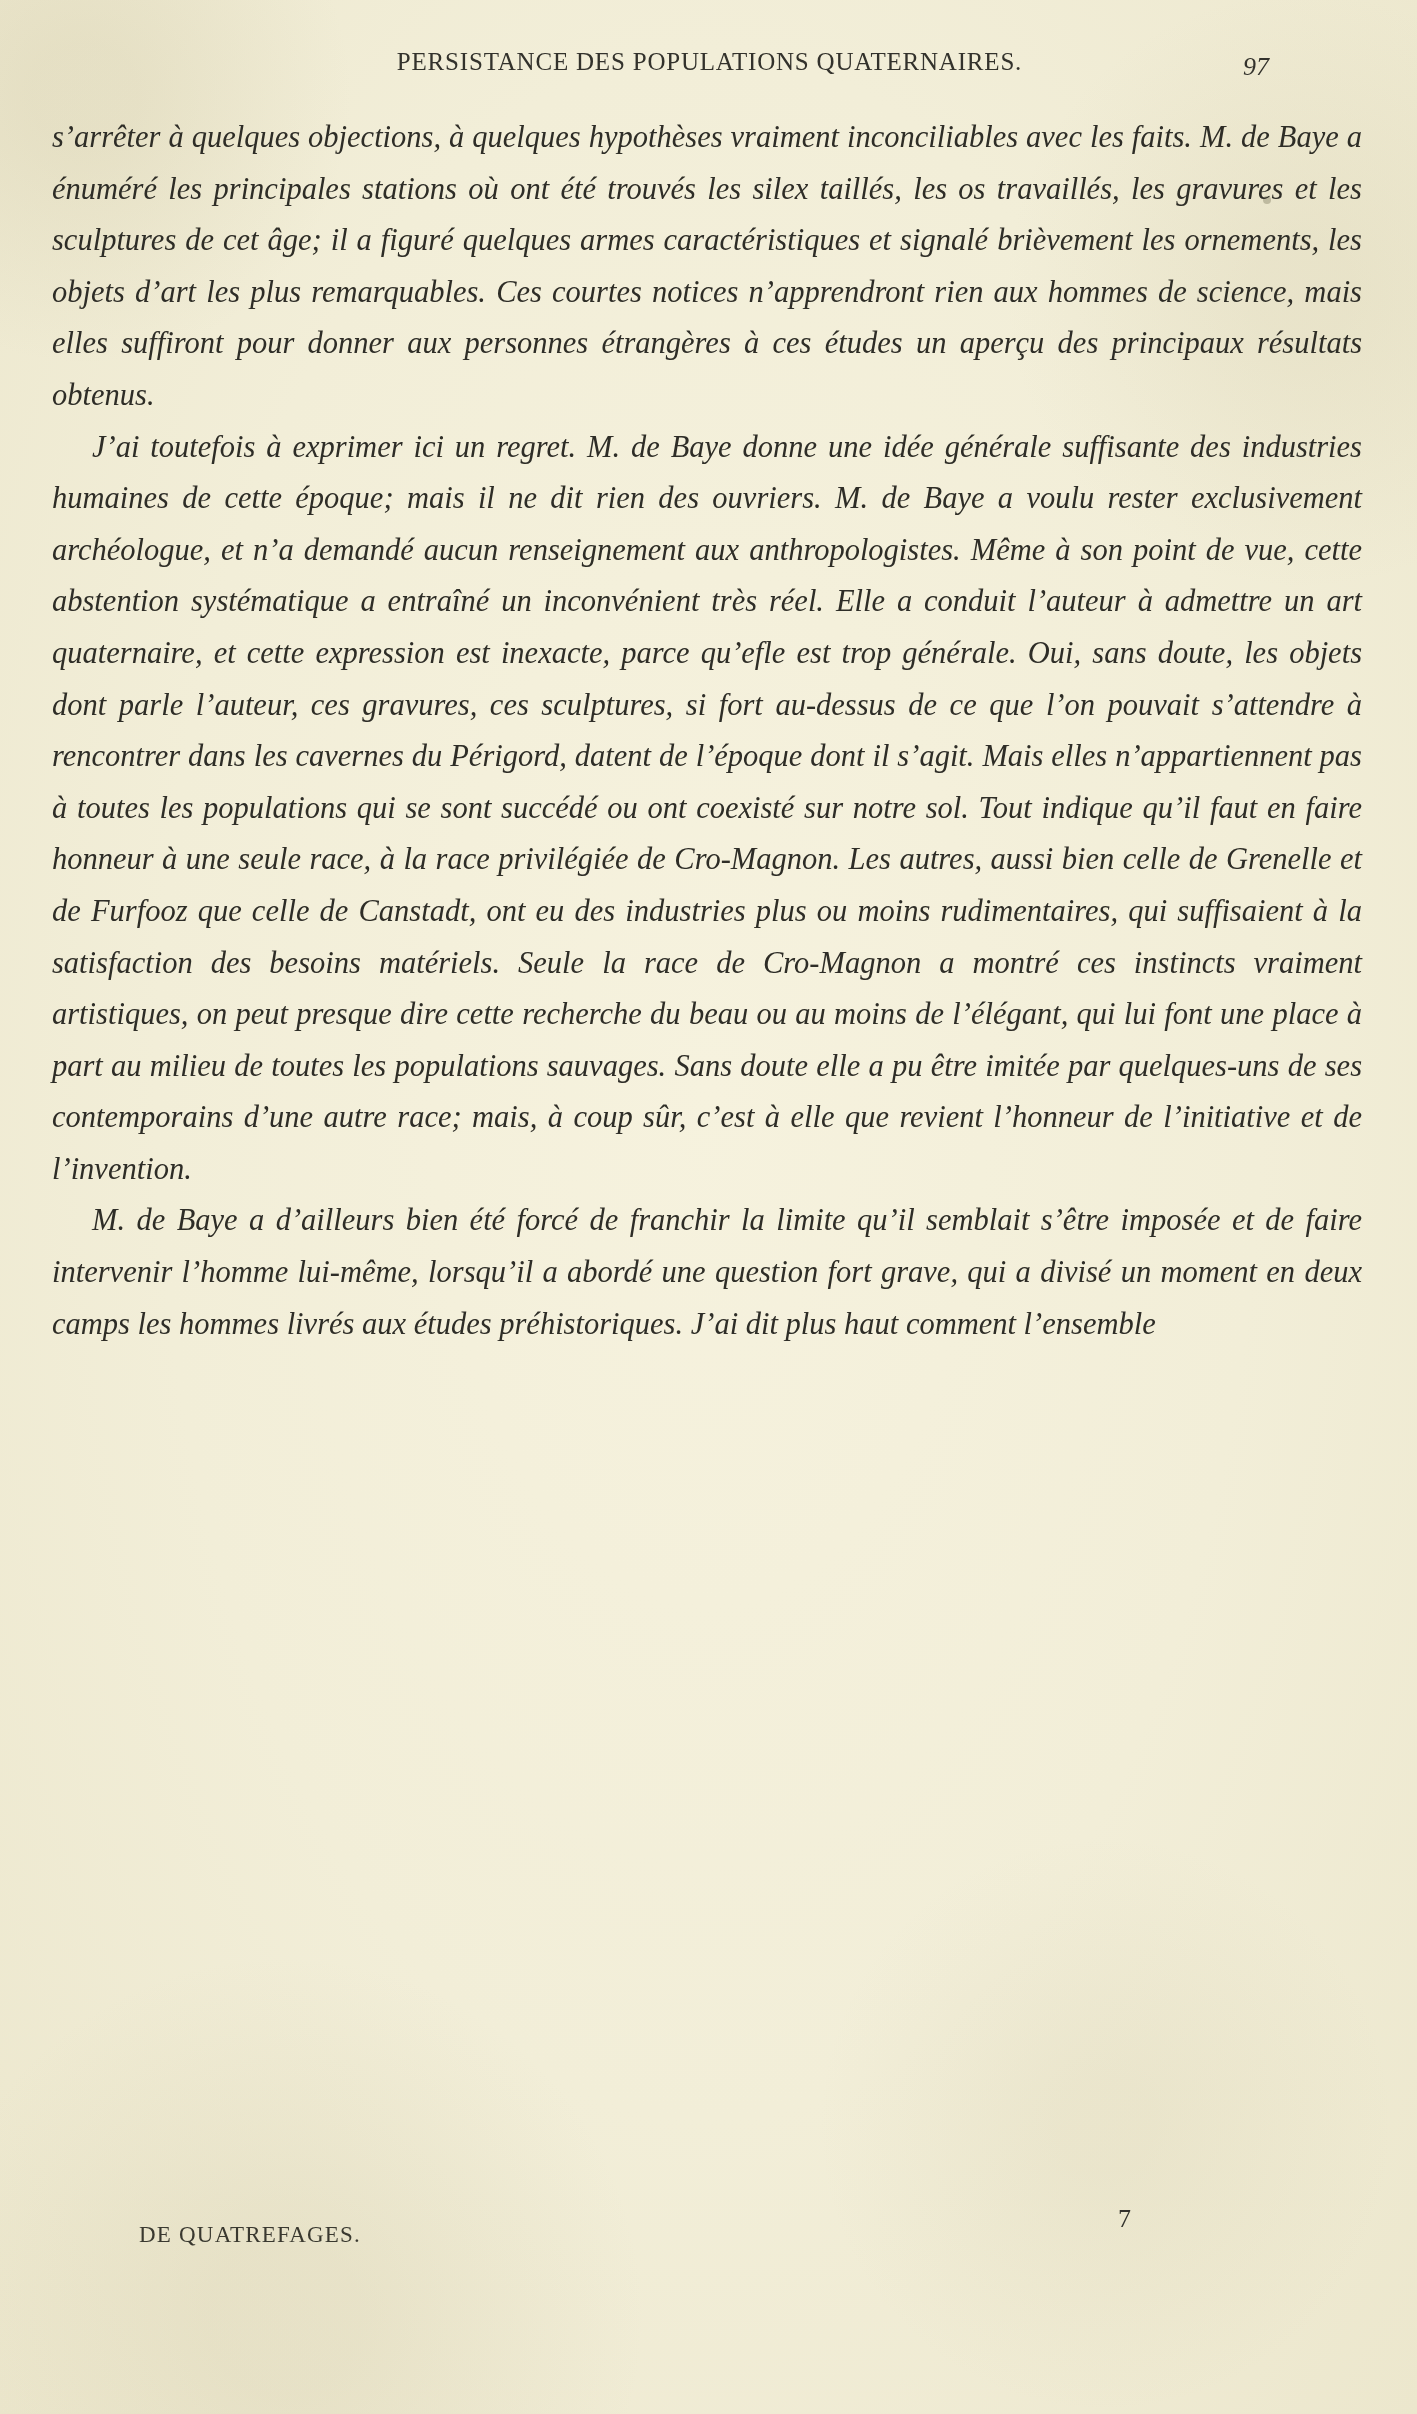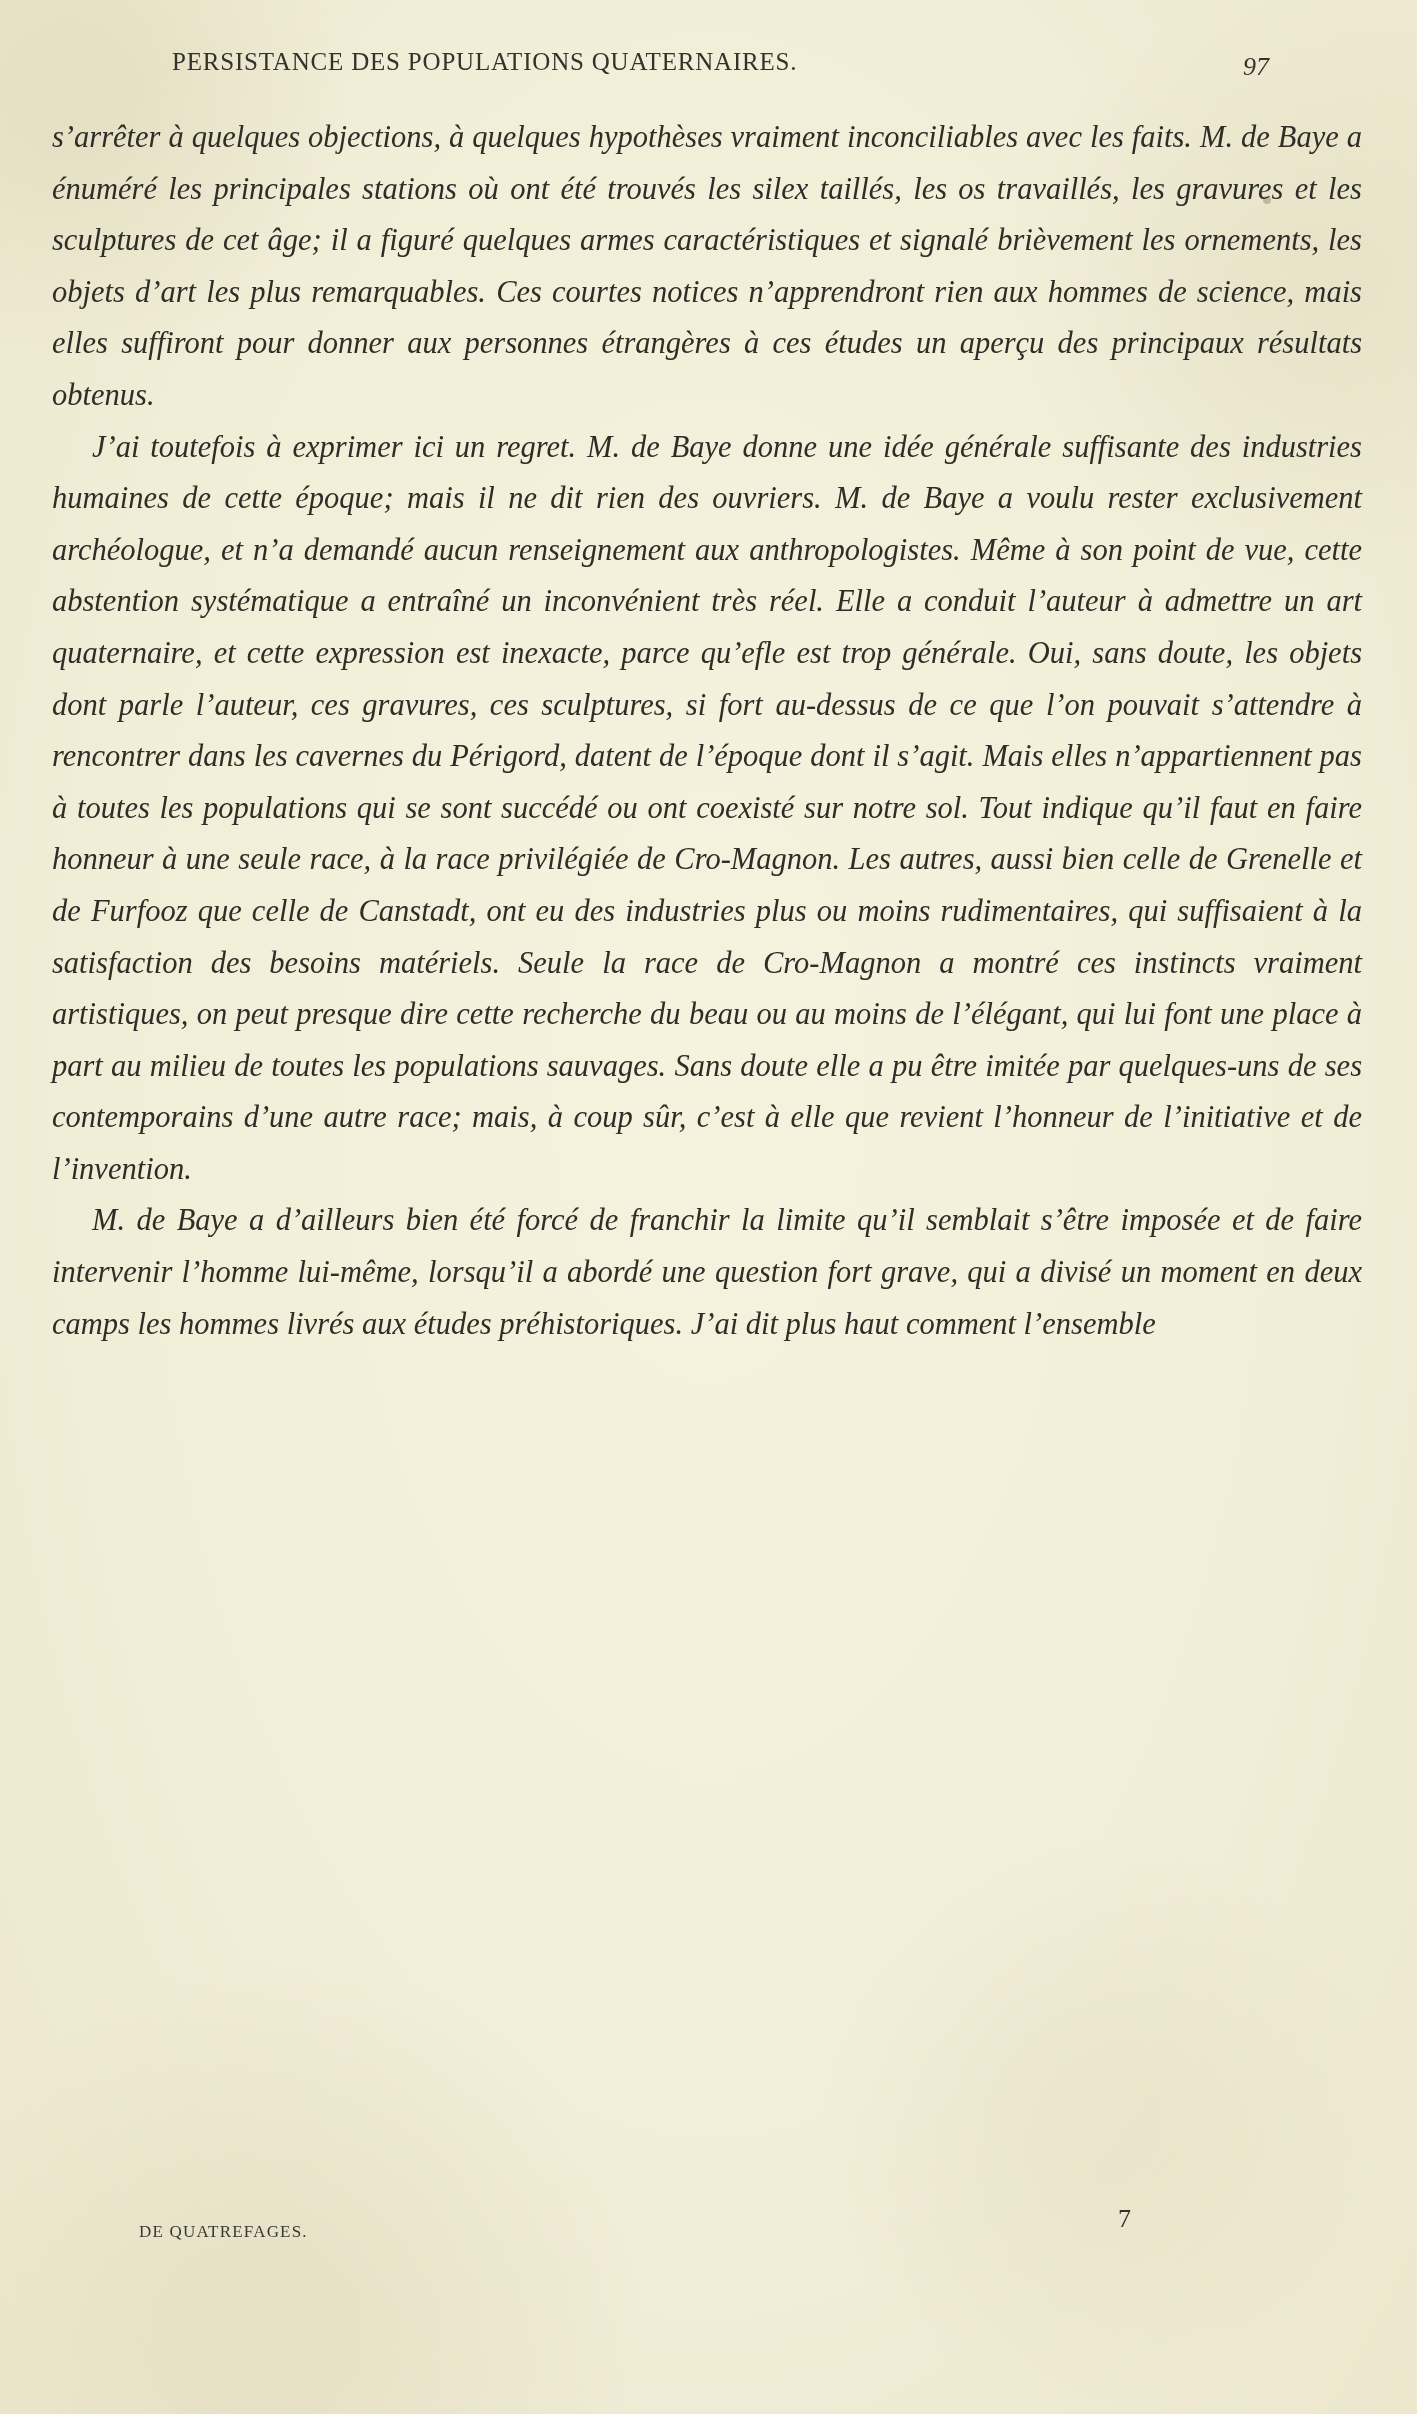--- a/index.html
+++ b/index.html
@@ -38,20 +38,21 @@
     left: 0;
     top: 0;
     width: 1417px;
     height: 2414px;
   }
   .running-head {
     position: absolute;
     left: 172px;
     top: 48px;
     width: 1075px;
+    text-align: center;
     font-family: "Liberation Serif", serif;
     font-size: 25px;
     letter-spacing: 0.8px;
     color: #33322c;
     white-space: nowrap;
   }
   .folio {
     position: absolute;
     right: 148px;
     top: 52px;
@@ -76,21 +77,21 @@
     text-align: justify;
     text-justify: inter-word;
   }
   .body-text p.noindent {
     text-indent: 0;
   }
   .signature {
     position: absolute;
     left: 139px;
     top: 2222px;
-    font-size: 17px;
+    font-size: 23px;
     letter-spacing: 1.2px;
     color: #3a3930;
     font-variant: small-caps;
   }
   .sheet-number {
     position: absolute;
     left: 1118px;
     top: 2204px;
     font-size: 26px;
     color: #33322c;

